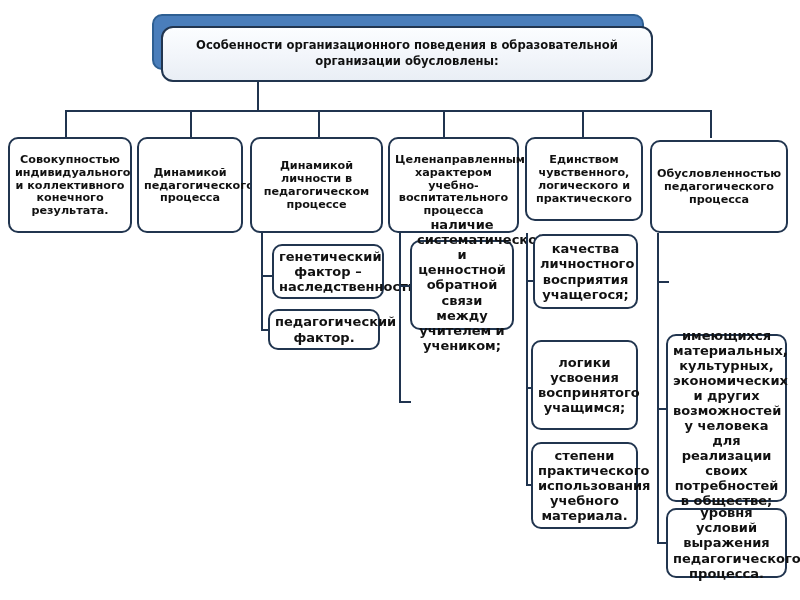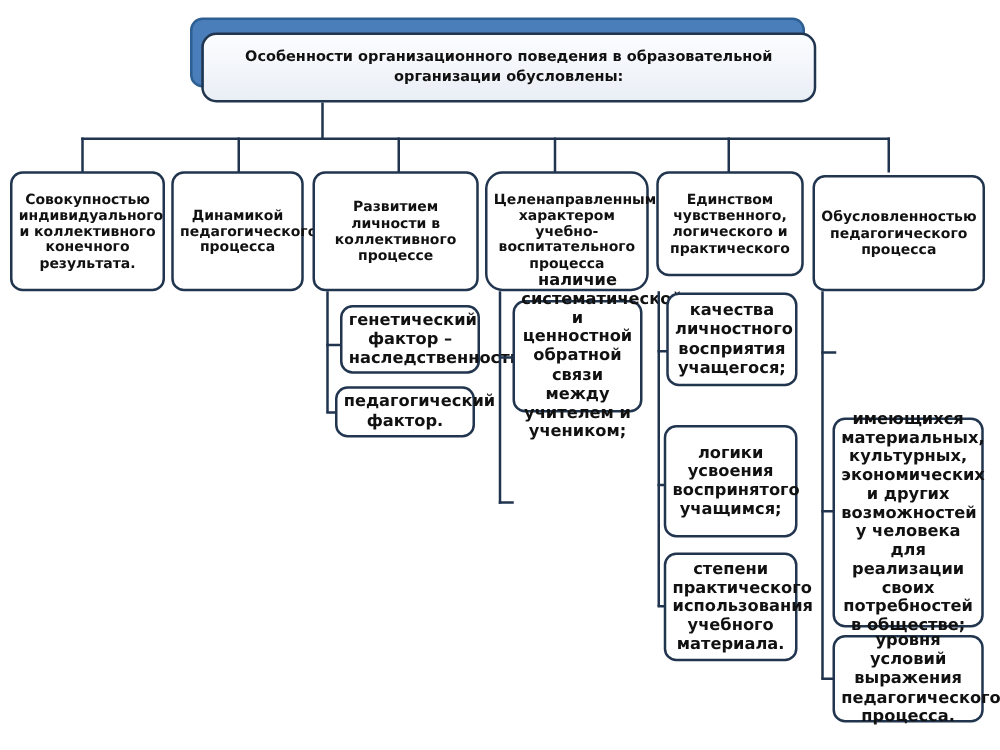--- a/index.html
+++ b/index.html
@@ -84,24 +84,24 @@
 
   <div class="node lvl1" style="left:8px;top:137px;width:124px;height:96px;">
     <span>Совокупностью индивидуального и коллективного конечного результата.</span>
   </div>
 
   <div class="node lvl1" style="left:137px;top:137px;width:106px;height:96px;">
     <span>Динамикой педагогического процесса</span>
   </div>
 
   <div class="node lvl1" style="left:250px;top:137px;width:133px;height:96px;">
-    <span>Развитием личности в коллективного процессе</span>
+    <span>Динамикой личности в педагогическом процессе</span>
   </div>
 
-  <div class="node lvl1" style="left:388px;top:137px;width:131px;height:96px;border-radius:14px;">
+  <div class="node lvl1" style="left:388px;top:137px;width:131px;height:96px;">
     <span>Целенаправленным характером  учебно-воспитательного процесса</span>
   </div>
 
   <div class="node lvl1" style="left:525px;top:137px;width:118px;height:84px;">
     <span>Единством чувственного, логического и практического</span>
   </div>
 
   <div class="node lvl1" style="left:650px;top:140px;width:138px;height:93px;">
     <span>Обусловленностью педагогического процесса</span>
   </div>

